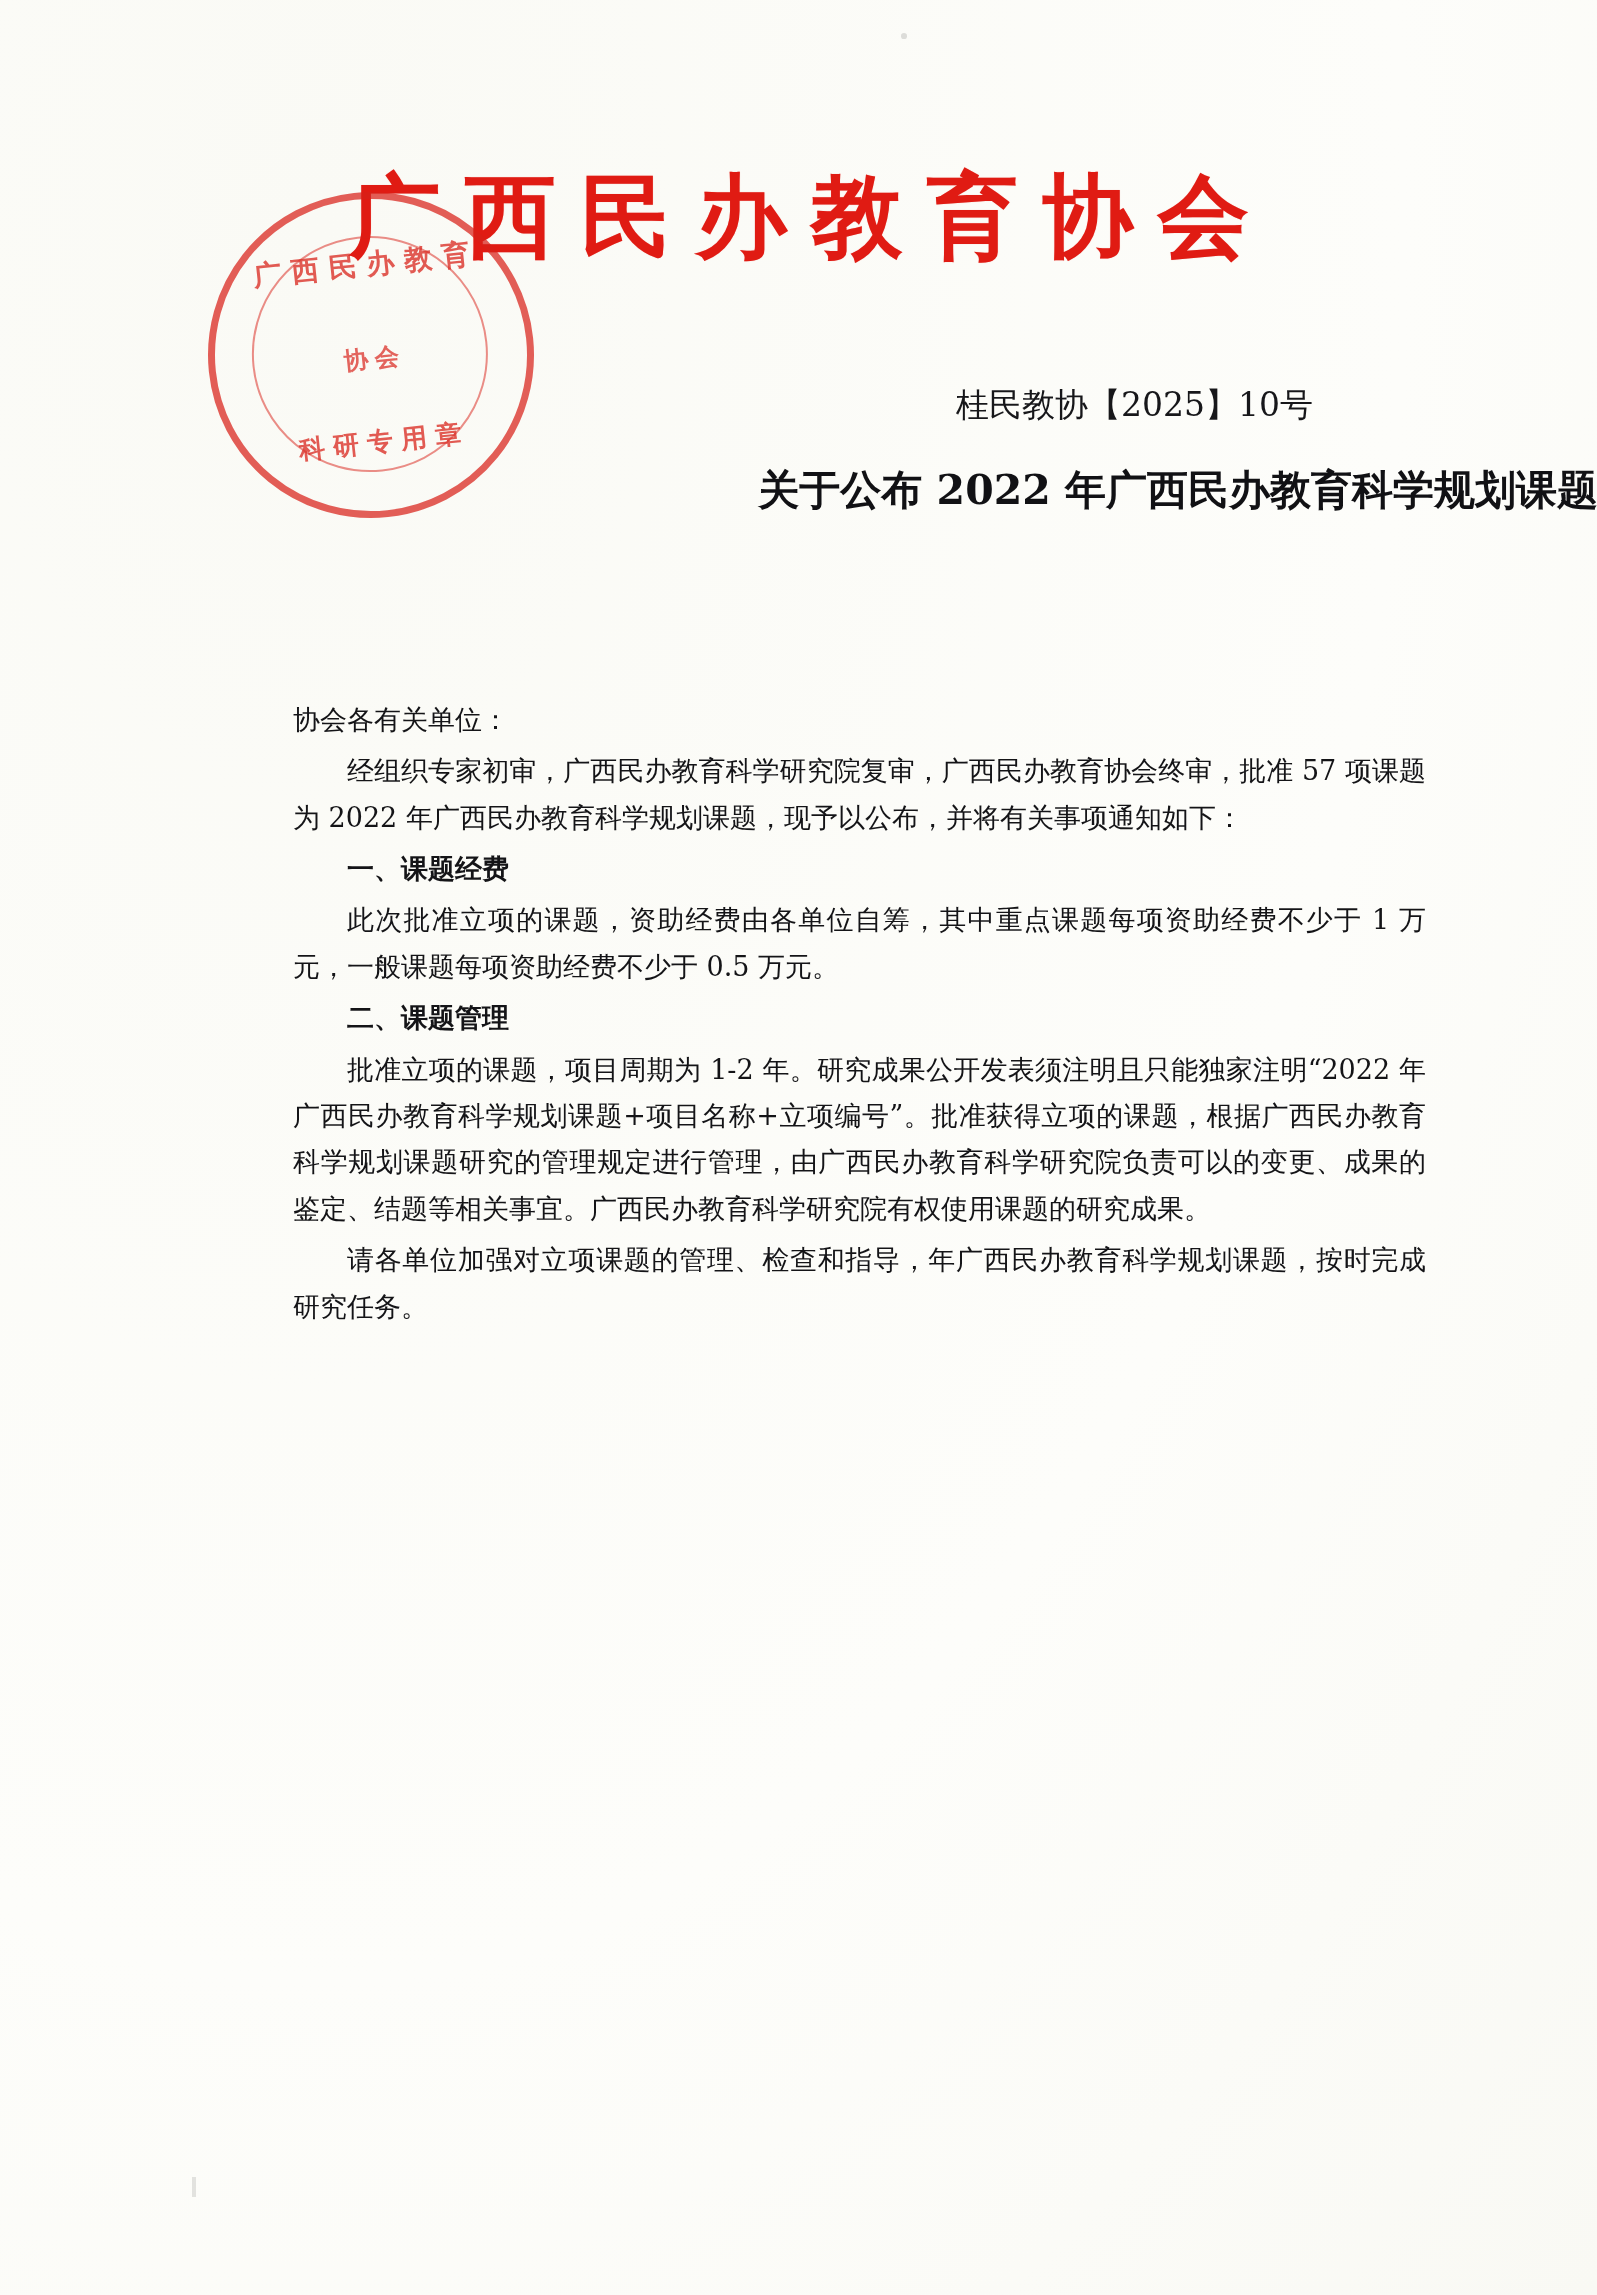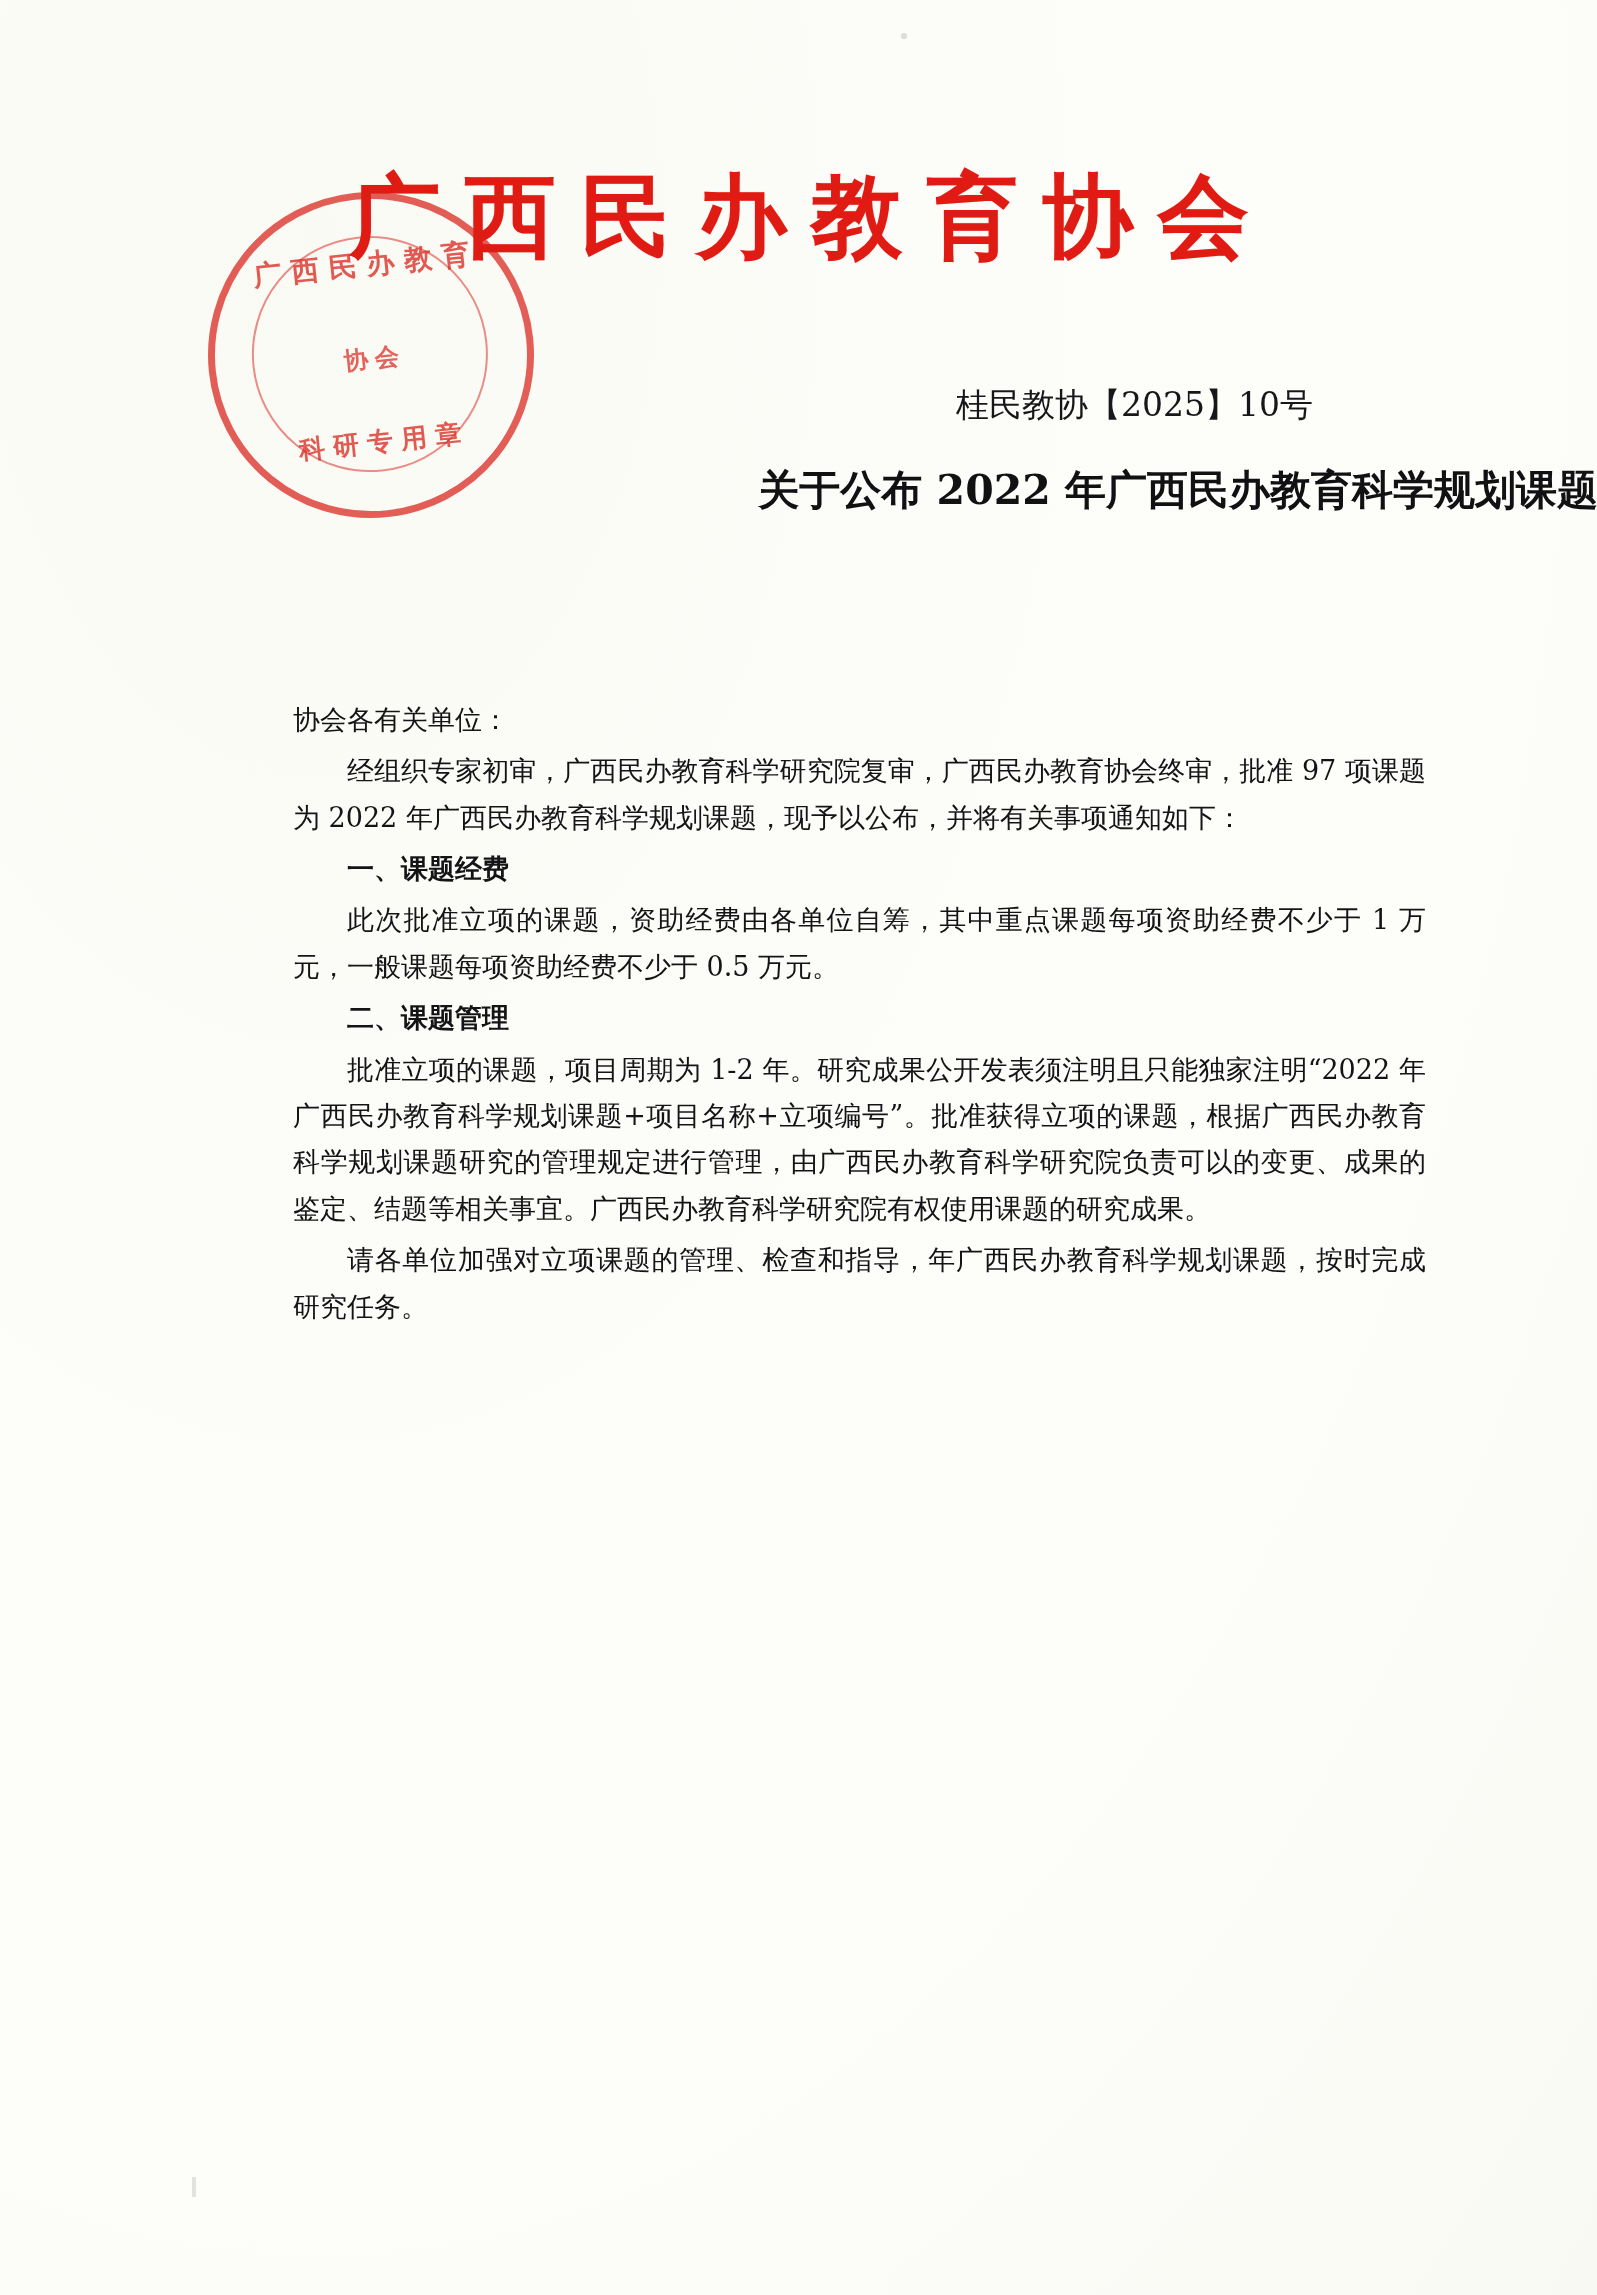--- a/index.html
+++ b/index.html
@@ -180,21 +180,21 @@
   </div>
 
   <div class="doc-number">桂民教协【2025】10号</div>
 
   <div class="doc-title">
     <span>关于公布 2022 年广西民办教育科学规划课题</span>
   </div>
 
   <div class="body-wrap">
     <p class="salutation">协会各有关单位：</p>
-    <p class="indent">经组织专家初审，广西民办教育科学研究院复审，广西民办教育协会终审，批准 97 项课题为 2022 年广西民办教育科学规划课题，现予以公布，并将有关事项通知如下：</p>
+    <p class="indent">经组织专家初审，广西民办教育科学研究院复审，广西民办教育协会终审，批准 57 项课题为 2022 年广西民办教育科学规划课题，现予以公布，并将有关事项通知如下：</p>
     <p class="section-head">一、课题经费</p>
     <p class="indent">此次批准立项的课题，资助经费由各单位自筹，其中重点课题每项资助经费不少于 1 万元，一般课题每项资助经费不少于 0.5 万元。</p>
     <p class="section-head">二、课题管理</p>
     <p class="indent">批准立项的课题，项目周期为 1-2 年。研究成果公开发表须注明且只能独家注明“2022 年广西民办教育科学规划课题+项目名称+立项编号”。批准获得立项的课题，根据广西民办教育科学规划课题研究的管理规定进行管理，由广西民办教育科学研究院负责可以的变更、成果的鉴定、结题等相关事宜。广西民办教育科学研究院有权使用课题的研究成果。</p>
     <p class="indent">请各单位加强对立项课题的管理、检查和指导，年广西民办教育科学规划课题，按时完成研究任务。</p>
   </div>
 </div>
 
 
 </body></html>

